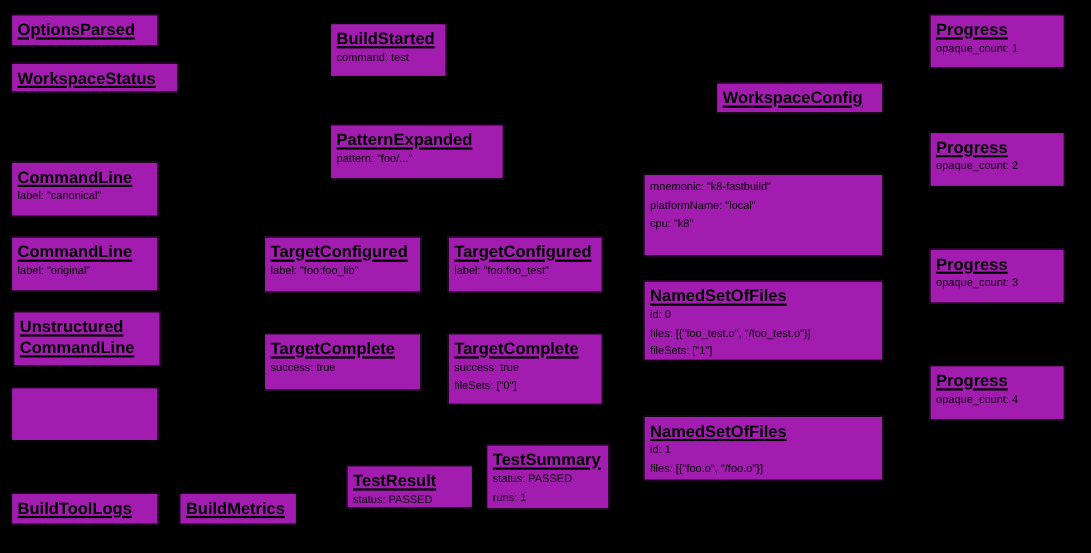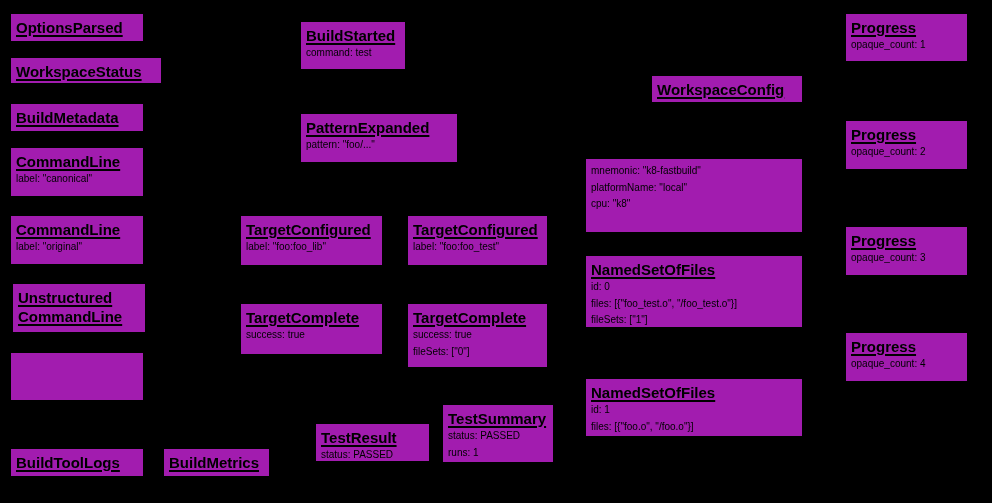--- a/index.html
+++ b/index.html
@@ -46,23 +46,20 @@
 <div id="canvas">
 
   <div class="node" style="left:10px; top:13px; width:134px; height:29px">
     <div class="node-title">OptionsParsed</div>
   </div>
 
   <div class="node" style="left:10px; top:57px; width:152px; height:27px">
     <div class="node-title">WorkspaceStatus</div>
   </div>
 
-  <div class="node" style="left:10px; top:103px; width:134px; height:29px">
-    <div class="node-title">BuildMetadata</div>
-  </div>
 
   <div class="node" style="left:10px; top:147px; width:134px; height:50px">
     <div class="node-title">CommandLine</div>
     <div class="node-line">label: "canonical"</div>
   </div>
 
   <div class="node" style="left:10px; top:215px; width:134px; height:50px">
     <div class="node-title">CommandLine</div>
     <div class="node-line">label: "original"</div>
   </div>

